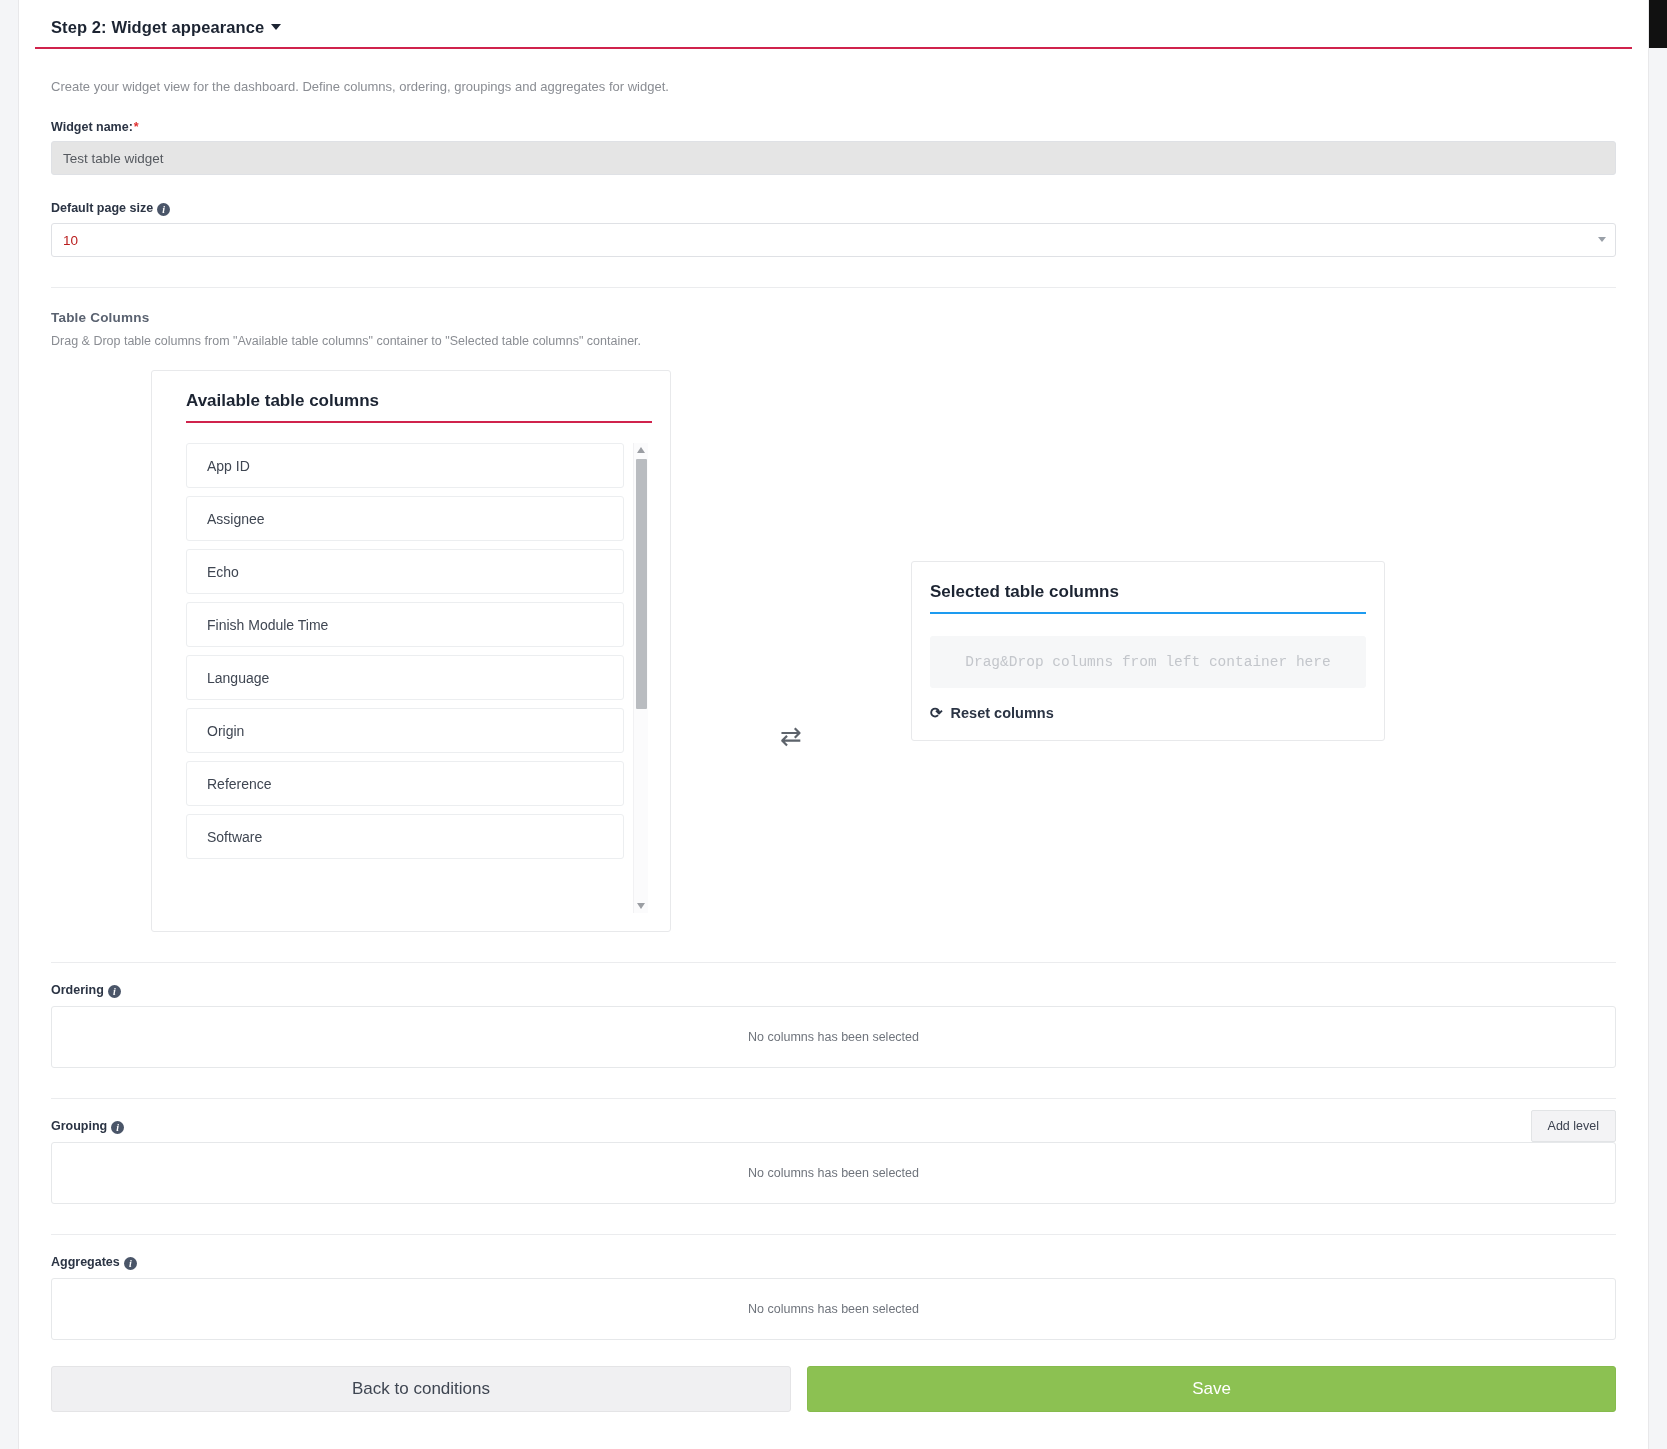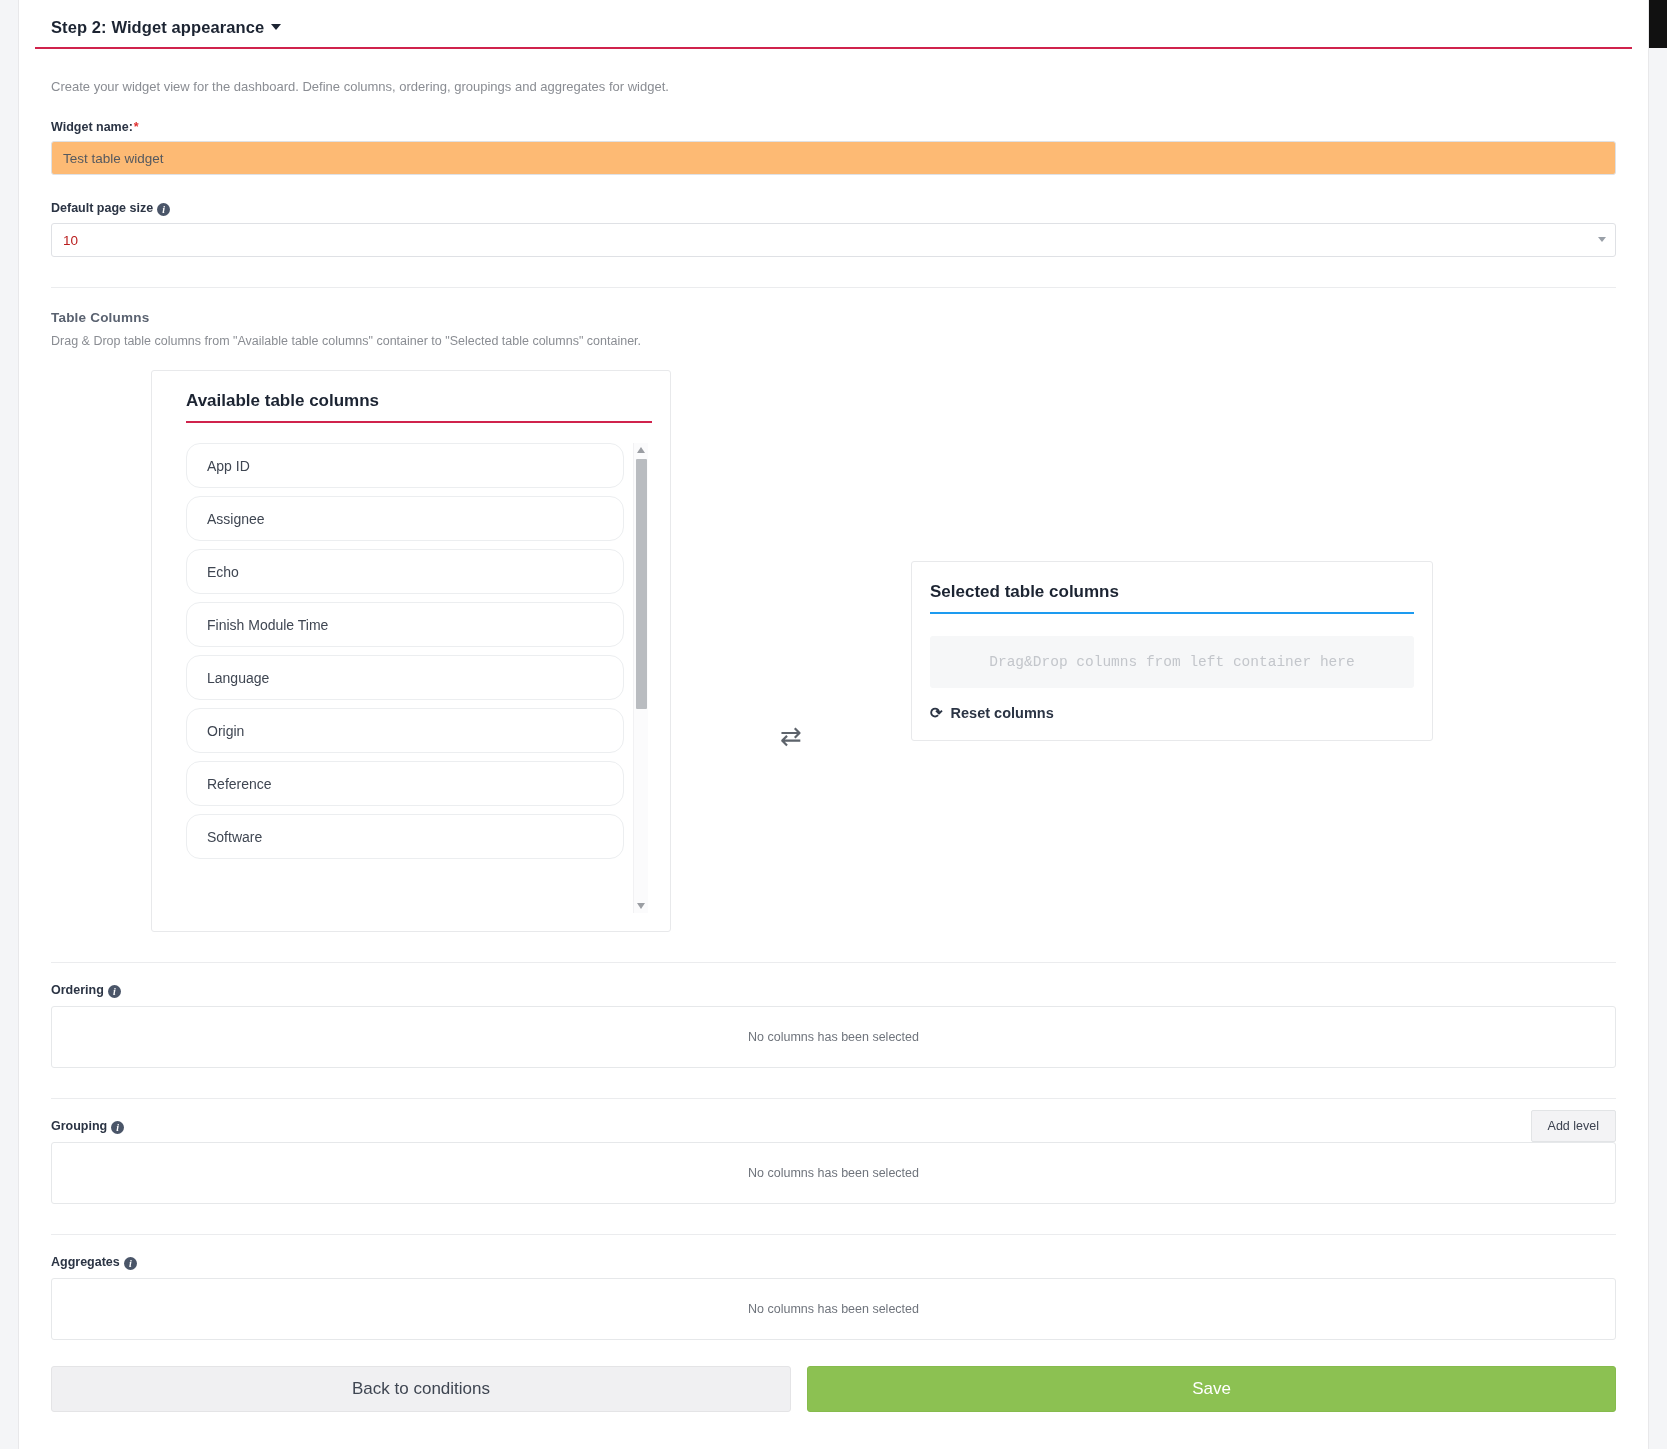--- a/index.html
+++ b/index.html
@@ -72,21 +72,21 @@
     font-style: italic;
     vertical-align: -1px; margin-left: 4px;
   }
 
   .text-input {
     width: 100%; height: 34px;
     border: 1px solid #dfe1e5; border-radius: 3px;
     padding: 0 11px;
     font-size: 13.5px; color: #55595f;
     font-family: "Liberation Sans", sans-serif;
-    background: #fdba74;
+    background: #e5e5e5;
     outline: none;
   }
   .select-wrap { position: relative; width: 100%; }
   .select-input {
     width: 100%; height: 34px;
     border: 1px solid #dfe1e5; border-radius: 3px;
     padding: 0 11px;
     font-size: 13.5px; color: #b91c1c;
     display: flex; align-items: center;
     background: #fff;
@@ -116,42 +116,42 @@
     align-items: center;
     padding-left: 100px;
   }
   .panel {
     border: 1px solid #e8e9eb;
     border-radius: 3px;
     background: #fff;
     padding: 20px 18px 18px 18px;
   }
   .panel-avail { width: 520px; }
-  .panel-sel   { width: 522px; }
+  .panel-sel   { width: 474px; }
 
   .panel-title {
     font-size: 17px; font-weight: bold; color: #1c2432;
     padding: 0 0 10px 16px;
   }
   .panel-title.sel { padding-left: 0; }
   .rule-red  { height: 2px; background: #d0234c; margin-left: 16px; }
   .rule-blue { height: 2px; background: #1d9bf0; }
 
   .list-area {
     position: relative;
     margin-top: 20px;
     height: 470px;
     padding-left: 16px;
     padding-right: 28px;
     overflow: hidden;
   }
   .list-item {
     height: 45px;
     border: 1px solid #eceef0;
-    border-radius: 14px;
+    border-radius: 3px;
     display: flex; align-items: center;
     padding-left: 20px;
     font-size: 14px;
     color: #3f4652;
     background: #fff;
     margin-bottom: 8px;
     cursor: move;
   }
 
   .scrollbar {

